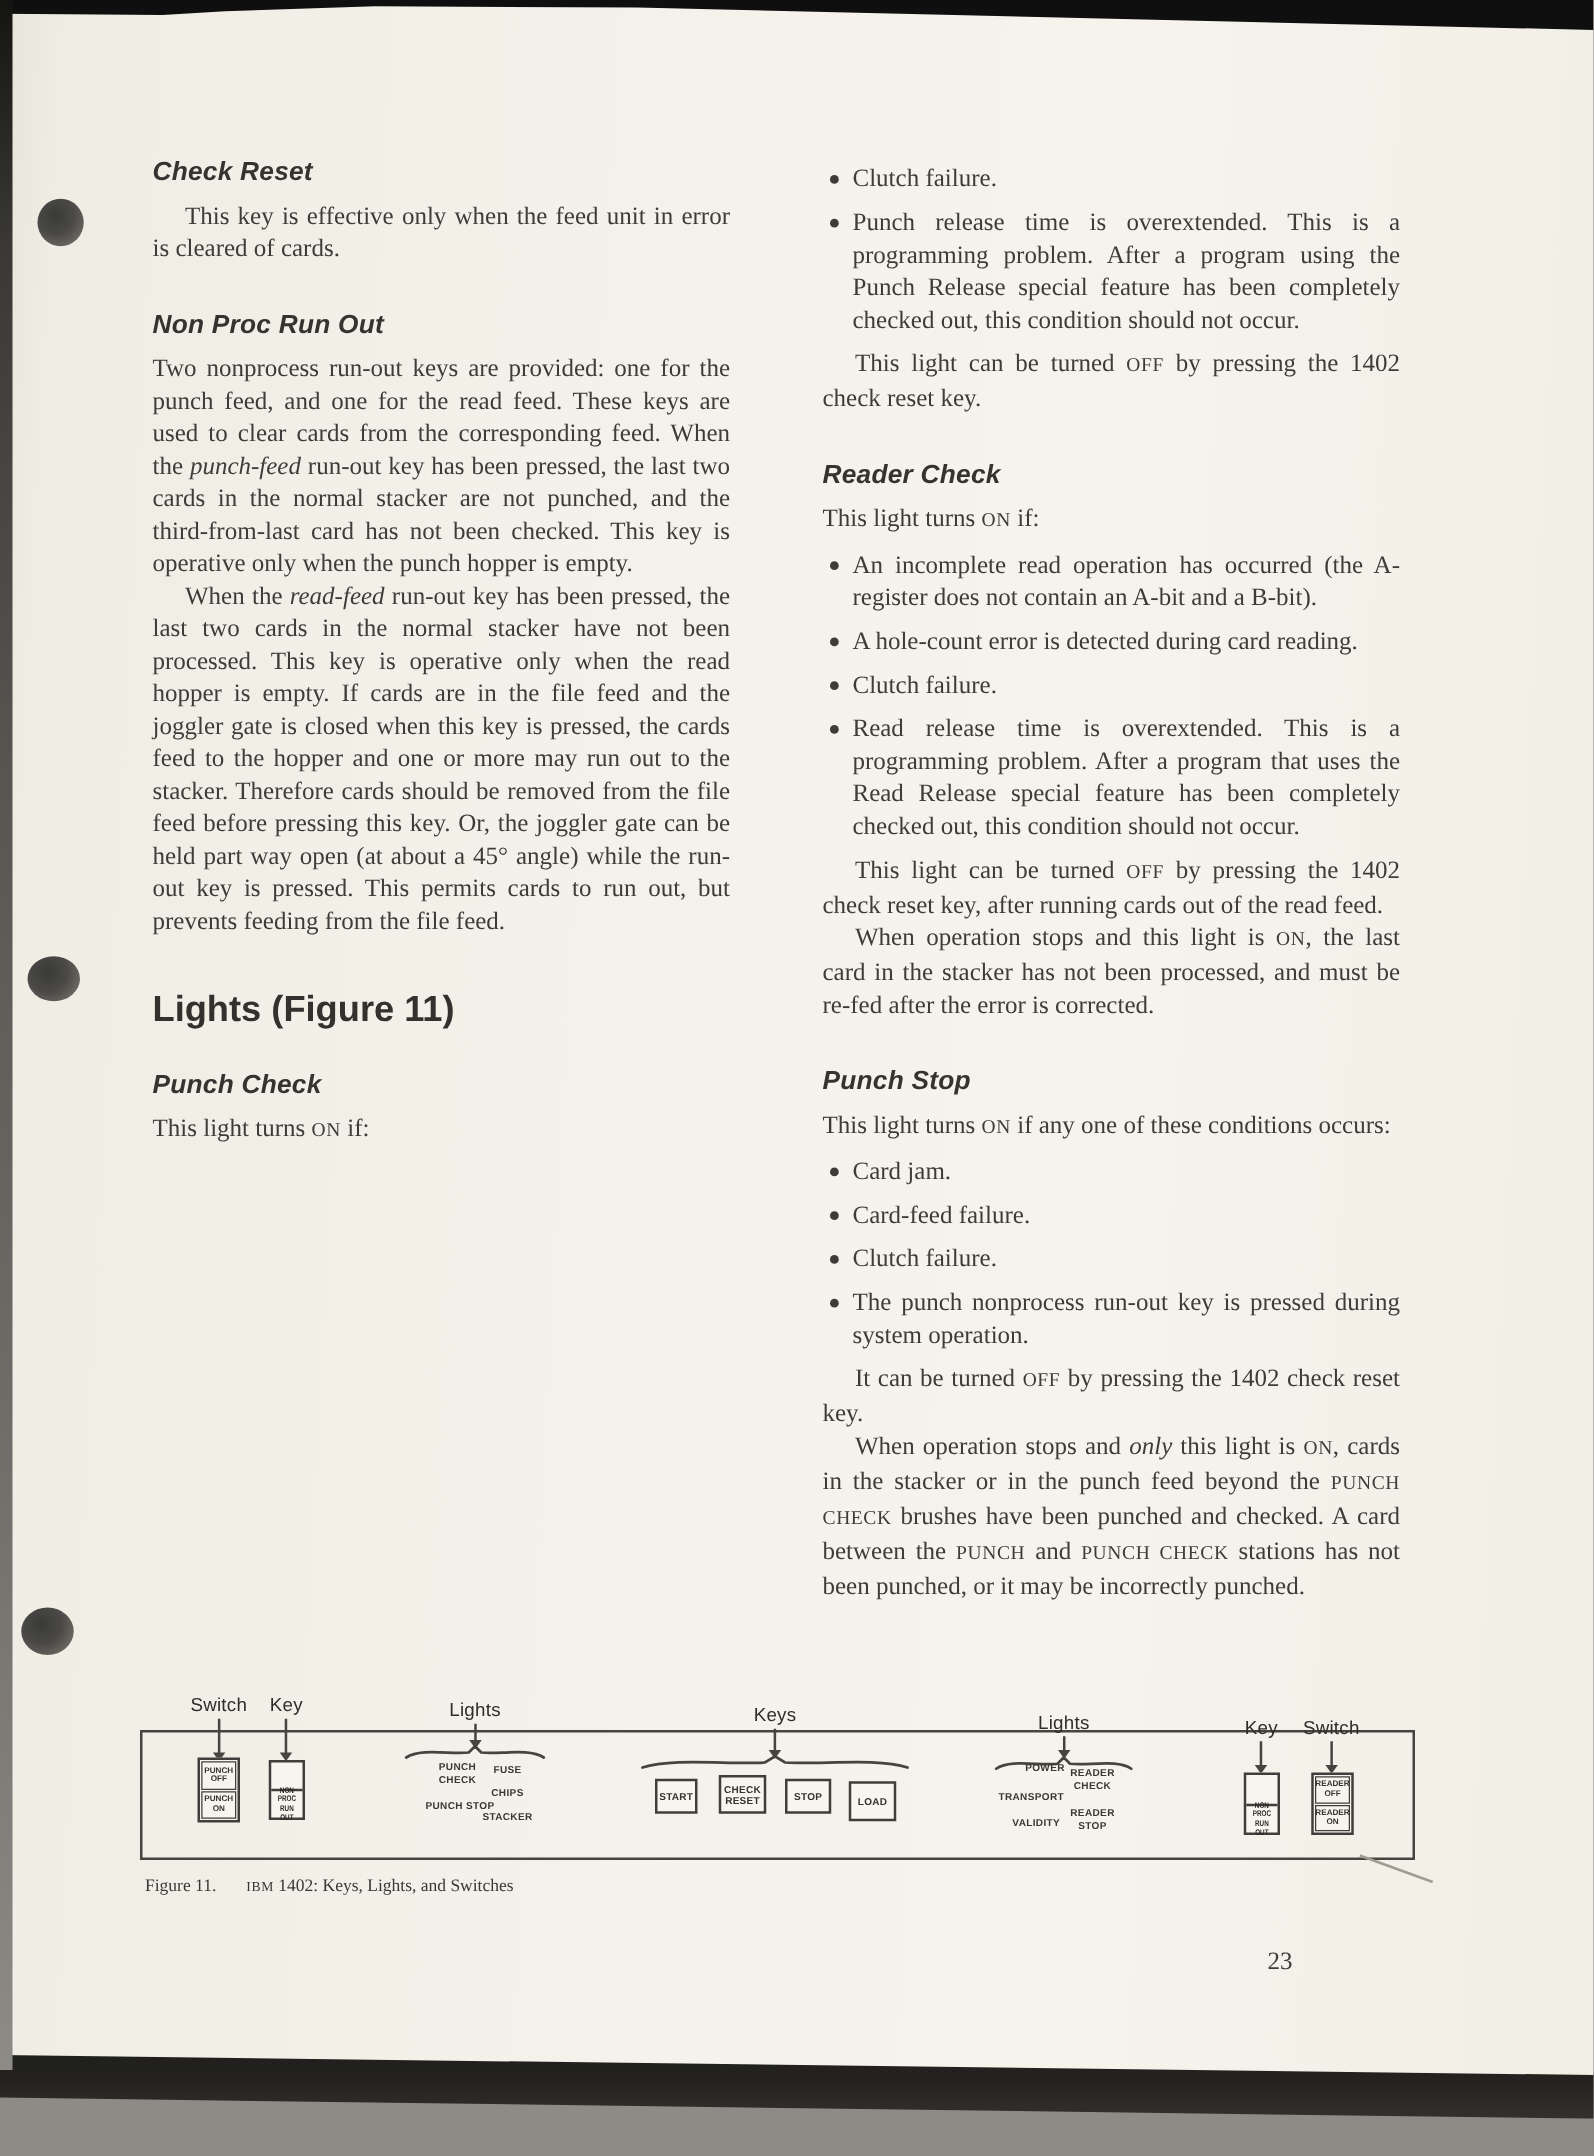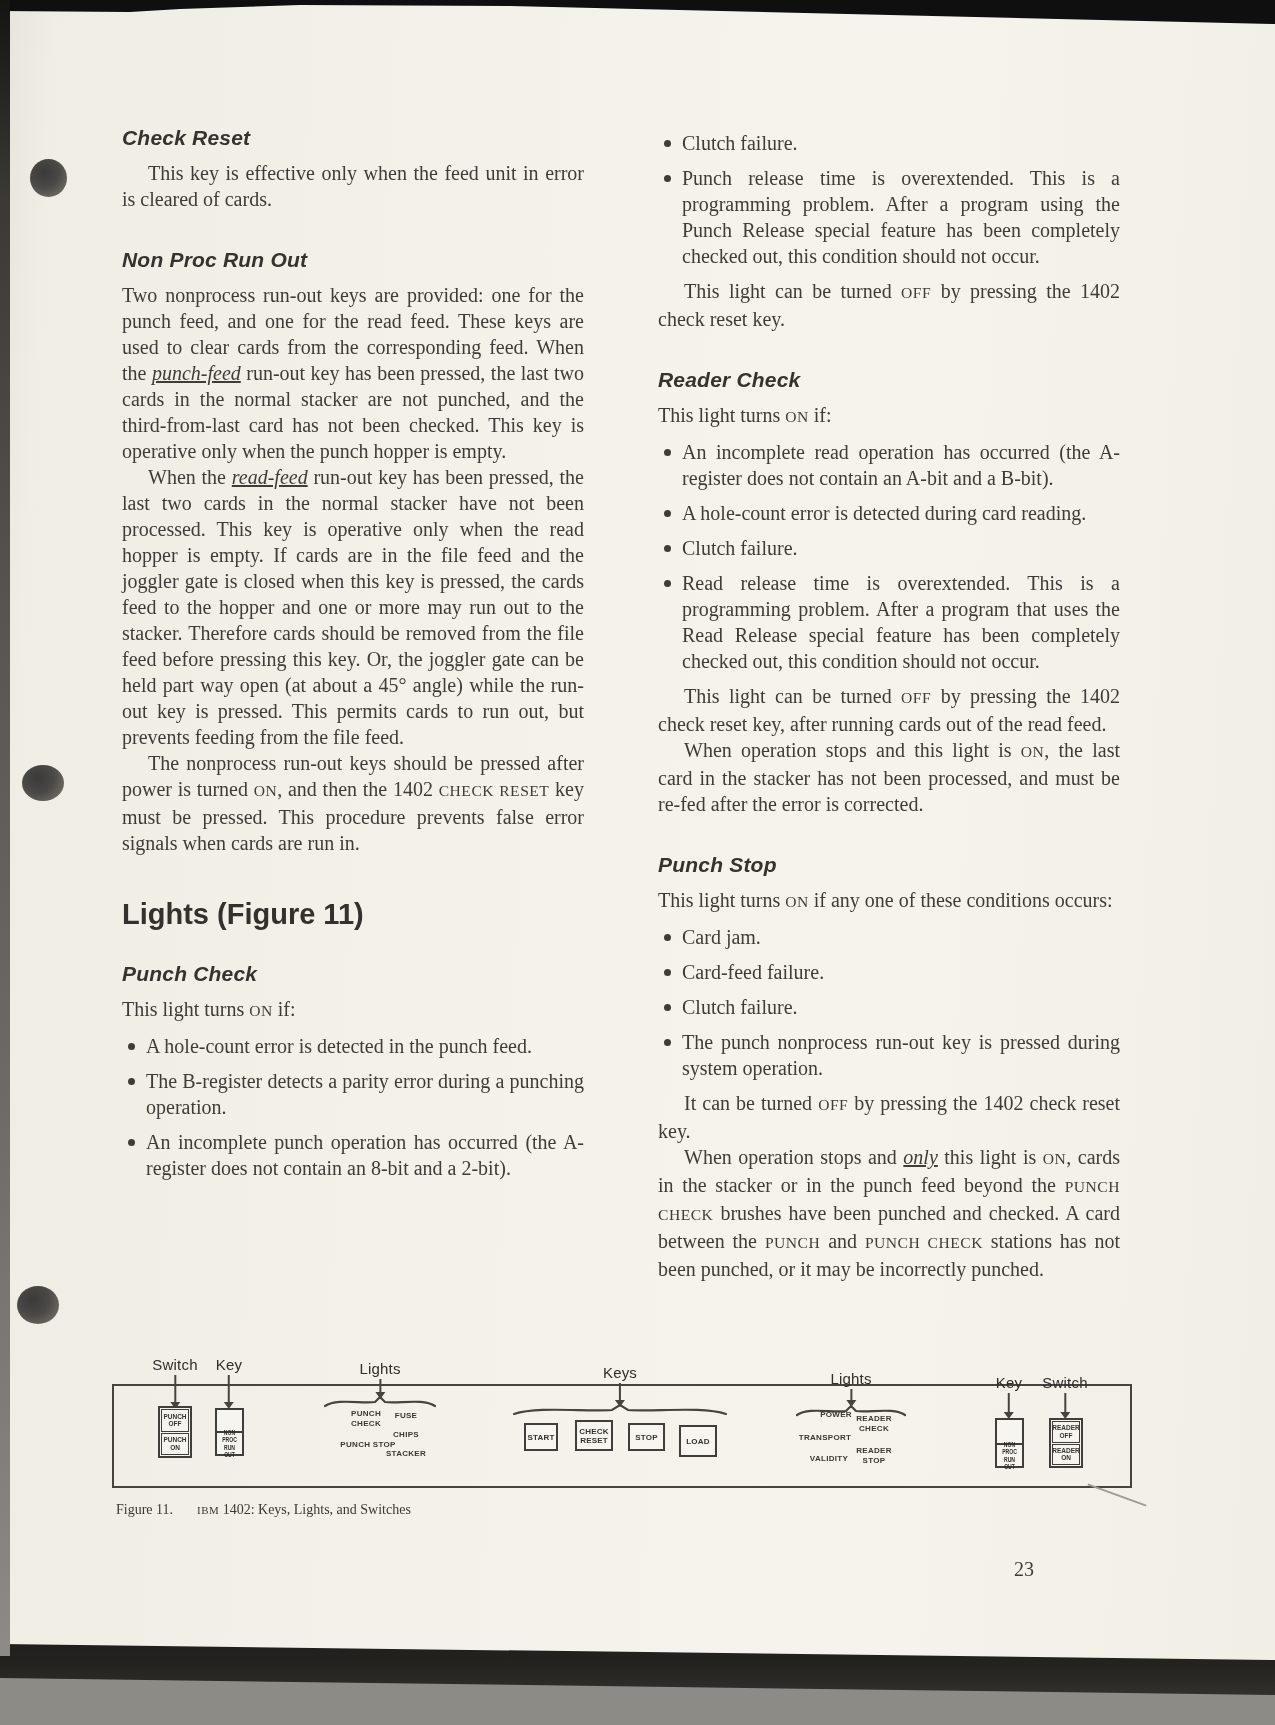--- a/index.html
+++ b/index.html
@@ -30,21 +30,21 @@
   h3.sub { font-family:"Liberation Sans",sans-serif; font-style:italic; font-weight:600;
     font-size:21px; line-height:24px; letter-spacing:0.2px; color:#35332f; margin:36px 0 10px; }
   h3.sub.first { margin-top:0; }
   h2.major { font-family:"Liberation Sans",sans-serif; font-weight:700; font-size:29px;
     line-height:24px; color:#33312d; margin:46px 0 18px; }
   ul { list-style:none; margin:8px 0 4px 0; }
   li { position:relative; padding-left:24px; margin:9px 0; font-size:20px; line-height:26px; text-align:justify; }
   li::before { content:""; position:absolute; left:6px; top:10px; width:7px; height:7px;
     border-radius:50%; background:#3e3c38; }
   .sc { font-size:0.78em; letter-spacing:0.5px; }
-  .i  { font-style:italic;text-decoration:underline; }
+  .i  { font-style:italic; }
 
   #figure { position:absolute; left:100px; top:1354px; width:1045px; height:178px; z-index:2;
     font-family:"Liberation Sans",sans-serif; color:#3a3834; }
   #panel-box { position:absolute; left:12px; top:30px; width:1020px; height:104px;
     border:2px solid #46443f; }
   .pointer { position:absolute; transform:translateX(-50%); display:flex; flex-direction:column;
     align-items:center; }
   .plabel { font-size:15px; line-height:18px; color:#2f2e2b; letter-spacing:0.2px; }
   .arrow { width:2px; background:#46443f; position:relative; margin-top:1px; }
   .arrow::after { content:""; position:absolute; bottom:-6px; left:-4px;
@@ -87,31 +87,25 @@
 
 <div id="col-left">
   <section>
     <h3 class="sub first">Check Reset</h3>
     <p class="indent">This key is effective only when the feed unit in error is cleared of cards.</p>
   </section>
   <section>
     <h3 class="sub">Non Proc Run Out</h3>
     <p>Two nonprocess run-out keys are provided: one for the punch feed, and one for the read feed. These keys are used to clear cards from the corresponding feed. When the <span class="i">punch-feed</span> run-out key has been pressed, the last two cards in the normal stacker are not punched, and the third-from-last card has not been checked. This key is operative only when the punch hopper is empty.</p>
     <p class="indent">When the <span class="i">read-feed</span> run-out key has been pressed, the last two cards in the normal stacker have not been processed. This key is operative only when the read hopper is empty. If cards are in the file feed and the joggler gate is closed when this key is pressed, the cards feed to the hopper and one or more may run out to the stacker. Therefore cards should be removed from the file feed before pressing this key. Or, the joggler gate can be held part way open (at about a 45° angle) while the run-out key is pressed. This permits cards to run out, but prevents feeding from the file feed.</p>
-    <p class="indent">The nonprocess run-out keys should be pressed after power is turned <span class="sc">ON</span>, and then the 1402 <span class="sc">CHECK RESET</span> key must be pressed. This procedure prevents false error signals when cards are run in.</p>
   </section>
   <h2 class="major">Lights (Figure 11)</h2>
   <section>
     <h3 class="sub">Punch Check</h3>
     <p>This light turns <span class="sc">ON</span> if:</p>
-    <ul>
-      <li>A hole-count error is detected in the punch feed.</li>
-      <li>The B-register detects a parity error during a punching operation.</li>
-      <li>An incomplete punch operation has occurred (the A-register does not contain an 8-bit and a 2-bit).</li>
-    </ul>
   </section>
 </div>
 
 <div id="col-right">
   <section>
     <ul style="margin-top:0">
       <li style="margin-top:0">Clutch failure.</li>
       <li>Punch release time is overextended. This is a programming problem. After a program using the Punch Release special feature has been completely checked out, this condition should not occur.</li>
     </ul>
     <p class="indent">This light can be turned <span class="sc">OFF</span> by pressing the 1402 check reset key.</p>

